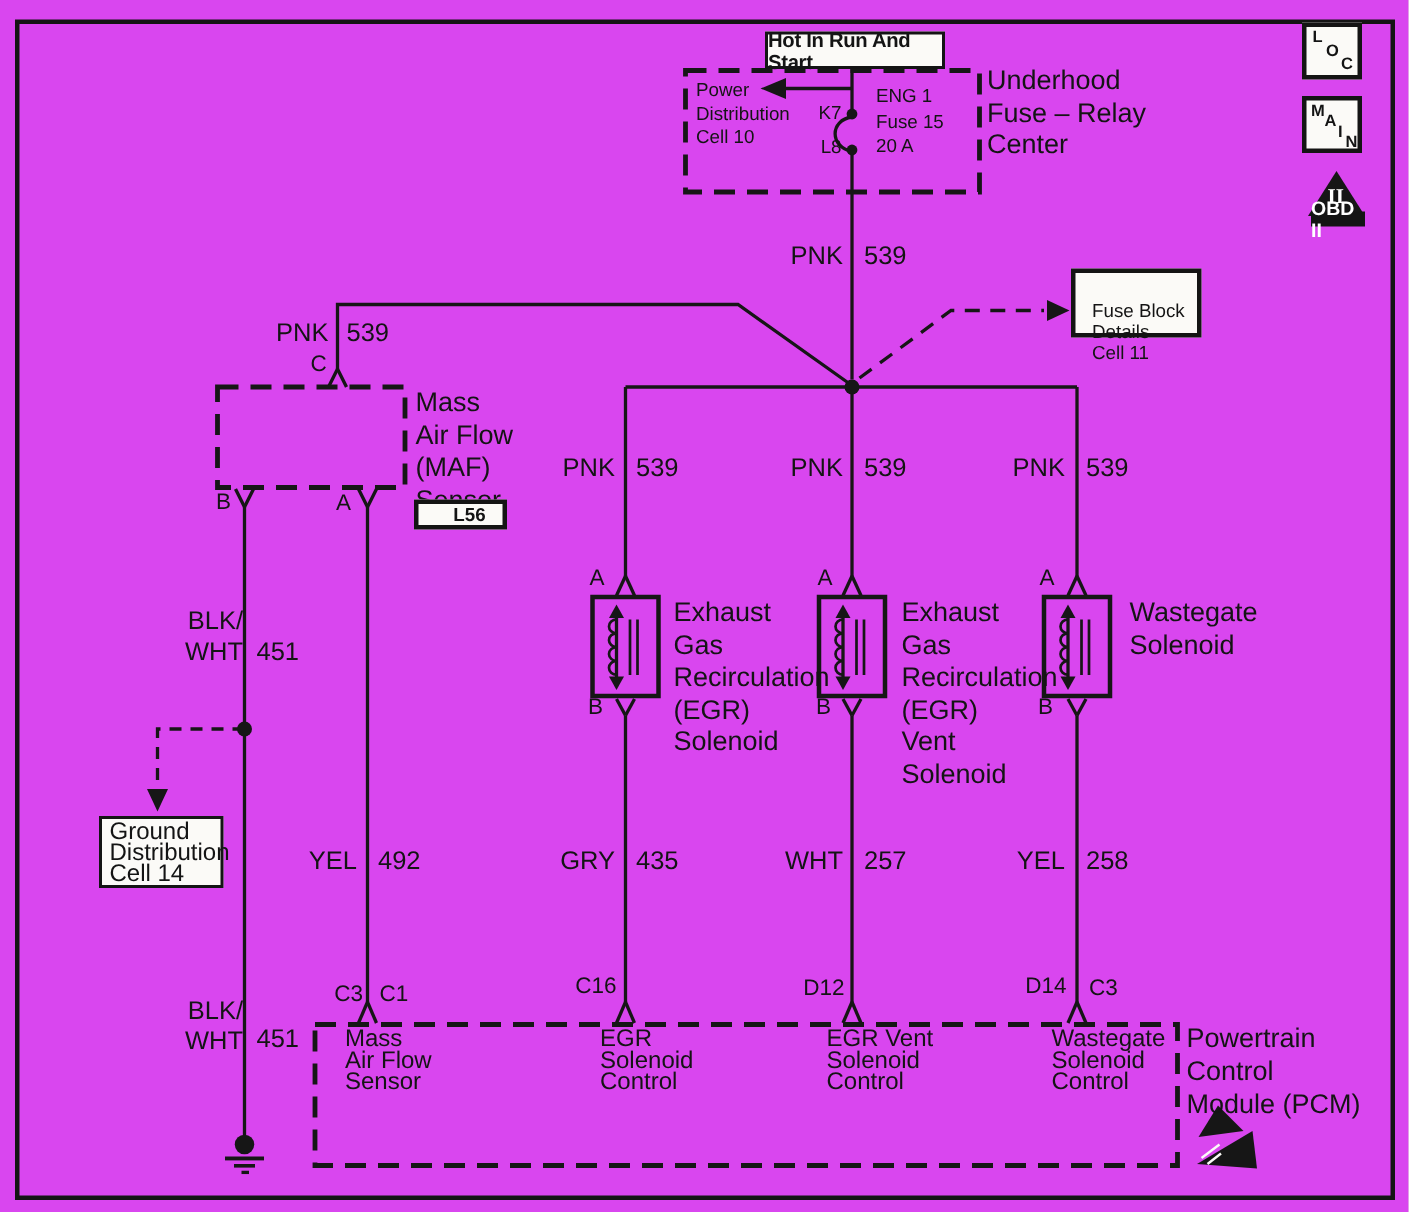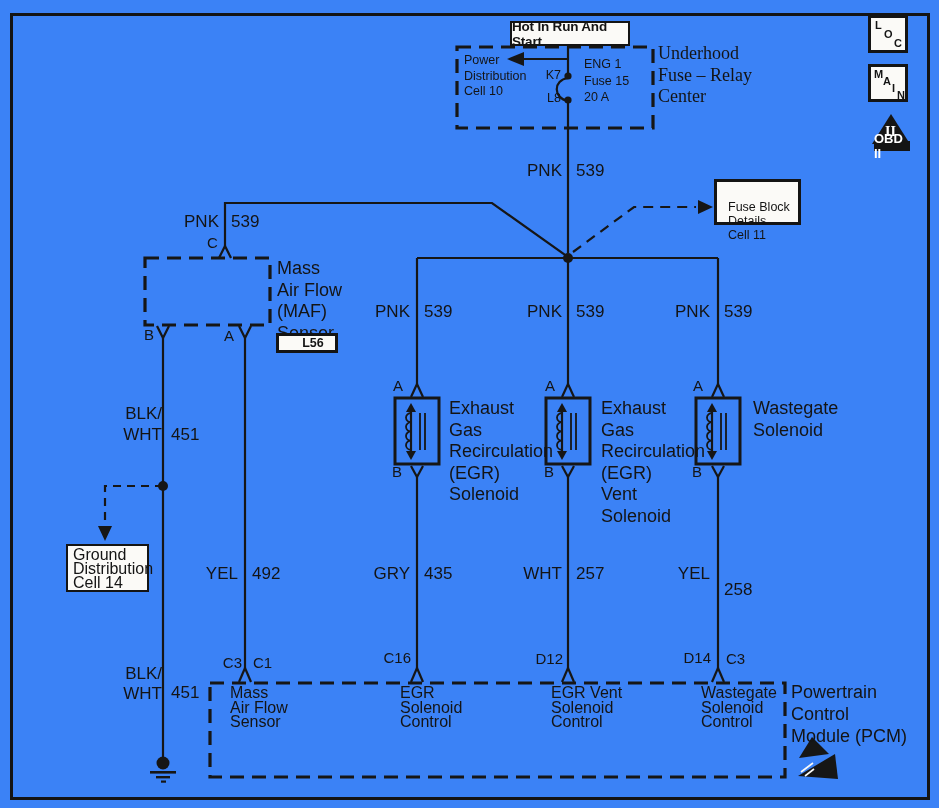--- a/index.html
+++ b/index.html
@@ -1,17 +1,17 @@
 <!DOCTYPE html>
 <html><head>
 <meta charset="utf-8">
 <style>
   html,body{margin:0;padding:0;background:#e8e8e4;}
   #canvas{
-    position:relative;width:939px;height:808px;background:#3b82f6;
+    position:relative;width:939px;height:808px;background:#d946ef;
     font-family:"Liberation Sans","DejaVu Sans",sans-serif;color:#141414;
     overflow:hidden;
   }
   #wiresvg{position:absolute;left:0;top:0;}
   .frame{position:absolute;left:10px;top:13px;width:914px;height:781px;border:3px solid #141414;}
   .abs{position:absolute;}
   .ml{white-space:pre-line;}
   .lbl-lg{font-size:18px;line-height:21.5px;}
   .lbl-wire{font-size:17px;line-height:20px;}
   .lbl-term{font-size:15px;line-height:16px;}
@@ -175,21 +175,21 @@
     <span>Hot In Run And Start</span>
   </div>
   <div class="abs lbl-sm ml" style="left:464px;top:53px;">Power
 Distribution
 Cell 10</div>
   <div class="abs lbl-sm r" style="left:534px;top:68px;width:27px;">K7</div>
   <div class="abs lbl-sm r" style="left:534px;top:91px;width:27px;">L8</div>
   <div class="abs lbl-sm ml" style="left:584px;top:56px;line-height:16.5px;">ENG 1
 Fuse 15
 20 A</div>
-  <div class="abs lbl-lg ml" style="left:658px;top:43px;font-family:Liberation Serif, serif;">Underhood
+  <div class="abs lbl-lg ml" style="left:658px;top:43px;">Underhood
 Fuse – Relay
 Center</div>
 
   <div class="abs lbl-wire r" style="left:505px;top:161px;width:57px;">PNK</div>
   <div class="abs lbl-wire" style="left:576px;top:161px;">539</div>
 
   <div class="solidbox" style="left:714px;top:179px;width:87px;height:46px;">
     <div class="lbl-sm ml" style="padding:18px 0 0 11px;line-height:14px;">Fuse Block
 Details
 Cell 11</div>
@@ -218,21 +218,21 @@
 Cell 14</div>
   </div>
 
   <div class="abs lbl-wire r" style="left:192px;top:564px;width:46px;">YEL</div>
   <div class="abs lbl-wire" style="left:252px;top:564px;">492</div>
   <div class="abs lbl-wire r" style="left:362px;top:564px;width:48px;">GRY</div>
   <div class="abs lbl-wire" style="left:424px;top:564px;">435</div>
   <div class="abs lbl-wire r" style="left:512px;top:564px;width:50px;">WHT</div>
   <div class="abs lbl-wire" style="left:576px;top:564px;">257</div>
   <div class="abs lbl-wire r" style="left:662px;top:564px;width:48px;">YEL</div>
-  <div class="abs lbl-wire" style="left:724px;top:580px;">258</div>
+  <div class="abs lbl-wire" style="left:724px;top:564px;">258</div>
 
   <div class="abs lbl-wire ml r" style="left:105px;top:664px;width:57px;line-height:19.5px;">BLK/
 WHT</div>
   <div class="abs lbl-wire" style="left:171px;top:683px;">451</div>
 
   <div class="abs lbl-wire r" style="left:360px;top:302px;width:50px;">PNK</div>
   <div class="abs lbl-wire" style="left:424px;top:302px;">539</div>
   <div class="abs lbl-wire r" style="left:512px;top:302px;width:50px;">PNK</div>
   <div class="abs lbl-wire" style="left:576px;top:302px;">539</div>
   <div class="abs lbl-wire r" style="left:660px;top:302px;width:50px;">PNK</div>

